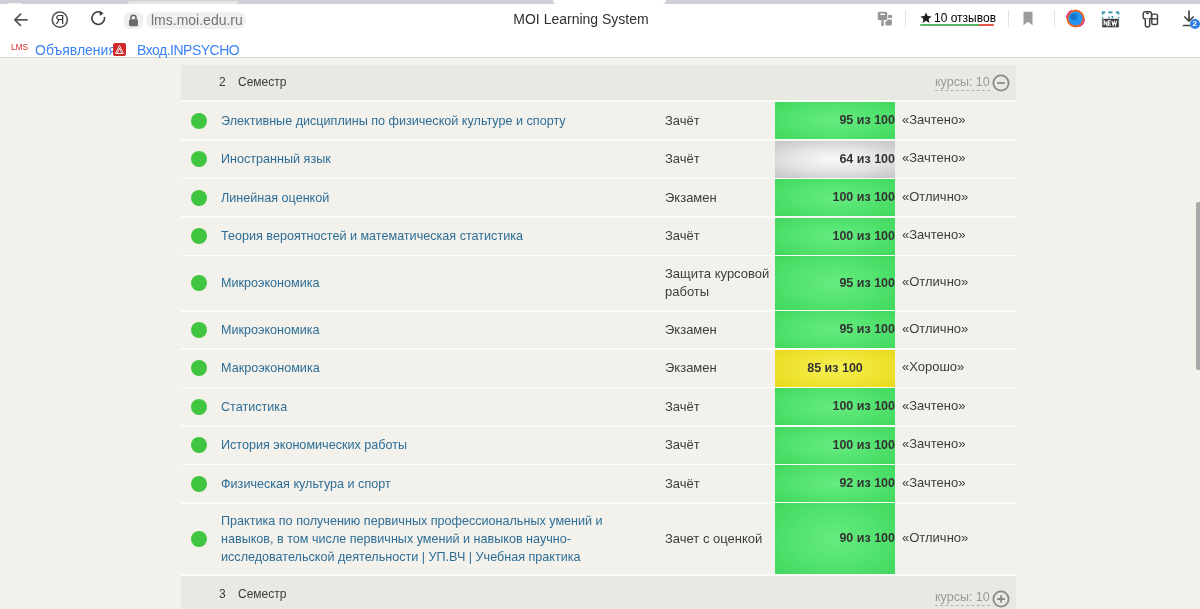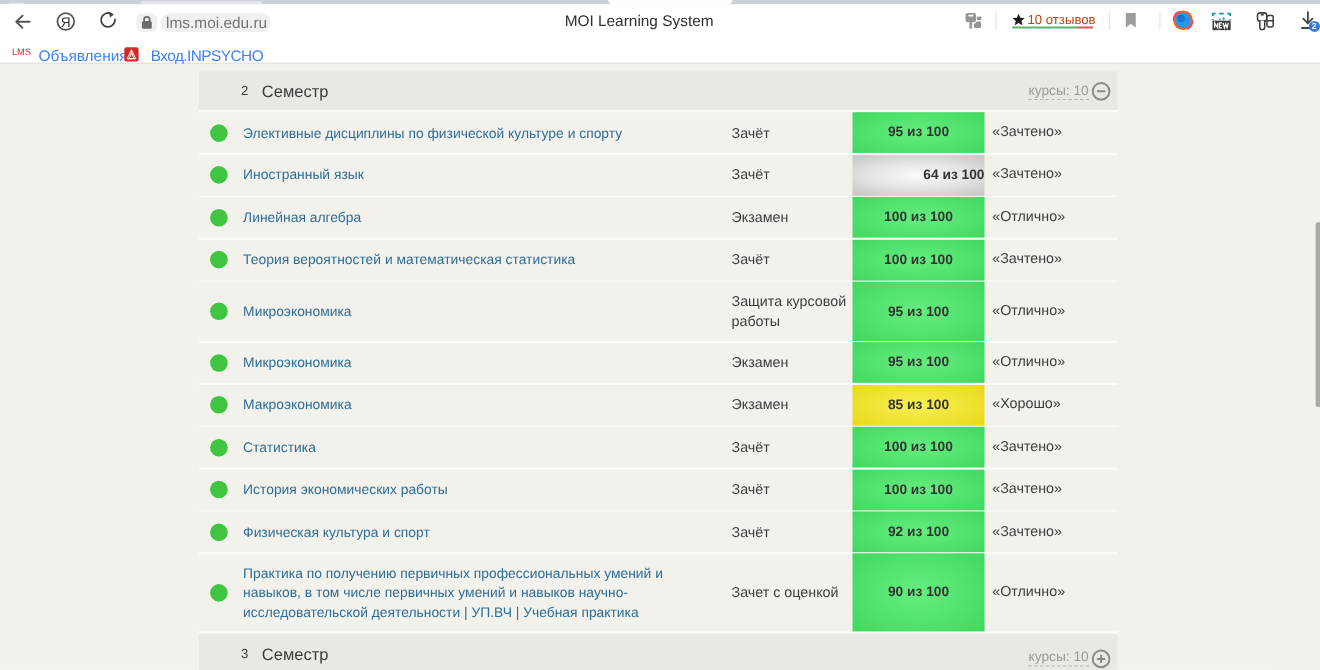--- a/index.html
+++ b/index.html
@@ -9,40 +9,40 @@
   #topstrip{left:0;top:0;width:1200px;height:4px;background:#cdd0d4;}
   #topstrip .gap{position:absolute;left:553px;top:0;width:113px;height:4px;background:#fff;border-radius:0 0 6px 6px;}
   #topstrip .pill{position:absolute;left:128px;top:1px;width:110px;height:2.5px;background:rgba(255,255,255,.45);border-radius:2px;}
   #topstrip .corner{position:absolute;left:8px;top:2.5px;width:14px;height:1.5px;background:rgba(255,255,255,.75);border-radius:5px 5px 0 0;}
   
   #toolbar{left:0;top:4px;width:1200px;height:34px;background:#fff;}
   .chip{position:absolute;background:#eef0f1;border-radius:9px;}
   #urltext{position:absolute;left:151px;top:12px;width:95px;height:31px;font-size:14px;color:#747474;line-height:17px;}
   #title{position:absolute;left:481px;top:11px;width:200px;text-align:center;font-size:14px;color:#2f2f2f;}
   .vdiv{position:absolute;width:1px;background:#e2e2e2;}
-  #revtext{position:absolute;left:934px;top:11px;font-size:12px;color:#c2410c;}
+  #revtext{position:absolute;left:934px;top:11px;font-size:12px;color:#000000;}
   #ratebar-g{position:absolute;left:920px;top:23.5px;width:59px;height:2.5px;background:#55b767;border-radius:2px 0 0 2px;}
   #ratebar-r{position:absolute;left:979px;top:23.5px;width:15px;height:2.5px;background:#e4564a;border-radius:0 2px 2px 0;}
   
   #bmbar{left:0;top:38px;width:1200px;height:18.5px;background:#fff;border-bottom:1.5px solid #dadada;}
   #lmslogo{position:absolute;left:11px;top:42px;font-size:8.5px;font-weight:normal;color:#d92b2b;letter-spacing:-.2px;}
   .bmtext{position:absolute;top:41.5px;font-size:14px;color:#3b82f6;}
   #psyicon{position:absolute;left:113px;top:42.5px;width:13px;height:13px;background:#ce2a2a;border-radius:2px;}
   
   #content{left:0;top:58px;width:1200px;height:551px;background:#f2f1ec;}
   .hdr{position:absolute;left:181px;width:835px;background:#e9e8e2;}
   .hdrnum{position:absolute;left:38px;font-size:12px;color:#3c3c3c;}
-  .hdrname{position:absolute;left:57px;font-size:15px;color:#3c3c3c;}
+  .hdrname{position:absolute;left:57px;font-size:12px;color:#3c3c3c;}
   .kursy{position:absolute;font-size:12.5px;color:#9a9a98;border-bottom:1.5px dashed #b5b5b0;padding-bottom:1px;}
   .sep{position:absolute;left:181px;width:835px;height:1.6px;background:#fbfbf8;}
   .dot{position:absolute;left:191px;width:16px;height:16px;border-radius:50%;background:#3fc53f;}
   .cname{position:absolute;left:221px;font-size:12.6px;line-height:18px;color:#2e6e96;max-width:420px;}
   .ctype{position:absolute;left:665px;font-size:13px;line-height:18px;color:#3d3d3d;width:106px;}
   .badge{position:absolute;left:775px;width:120px;text-align:center;font-size:12.5px;font-weight:bold;color:#333;}
-  .badge.green{background:radial-gradient(ellipse 88px 80% at center,#66ec80 0%,#52e26e 50%,#3ed65b 100%);}
+  .badge.green{background:radial-gradient(ellipse 88px 80% at center,#66ec80 0%,#52e26e 50%,#3ed65b 100%);text-align:right;}
   .badge.gray{background:radial-gradient(ellipse 85px 60% at center,#fafafa 0%,#e3e3e3 55%,#c9c9c9 100%);text-align:right;}
   .badge.yellow{background:radial-gradient(ellipse 82px 75% at center,#f7f055 0%,#f0e435 50%,#e9d81a 100%);}
   .grade{position:absolute;left:902px;font-size:13px;color:#3d3d3d;}
   
   #sbthumb{position:absolute;left:1196px;top:202px;width:4px;height:168px;background:#a9a9a9;border-radius:2px 0 0 2px;}
 </style>
 </head>
 <body>
   <div id="topstrip" class="abs">
     <div class="corner"></div>
@@ -184,21 +184,21 @@
   <div class="cname" style="top:111.9px;">Элективные дисциплины по физической культуре и спорту</div>
   <div class="ctype" style="top:111.9px;">Зачёт</div>
   <div class="badge green" style="top:102.4px;height:37px;line-height:37px;">95 из 100</div>
   <div class="grade" style="top:111.9px;">«Зачтено»</div>
   <div class="dot" style="top:151.3px;"></div>
   <div class="cname" style="top:150.3px;">Иностранный язык</div>
   <div class="ctype" style="top:150.3px;">Зачёт</div>
   <div class="badge gray" style="top:140.8px;height:37px;line-height:37px;">64 из 100</div>
   <div class="grade" style="top:150.3px;">«Зачтено»</div>
   <div class="dot" style="top:189.7px;"></div>
-  <div class="cname" style="top:188.7px;">Линейная алгебра</div>
+  <div class="cname" style="top:188.7px;">Линейная оценкой</div>
   <div class="ctype" style="top:188.7px;">Экзамен</div>
   <div class="badge green" style="top:179.2px;height:37px;line-height:37px;">100 из 100</div>
   <div class="grade" style="top:188.7px;">«Отлично»</div>
   <div class="dot" style="top:228.1px;"></div>
   <div class="cname" style="top:227.1px;">Теория вероятностей и математическая статистика</div>
   <div class="ctype" style="top:227.1px;">Зачёт</div>
   <div class="badge green" style="top:217.6px;height:37px;line-height:37px;">100 из 100</div>
   <div class="grade" style="top:227.1px;">«Зачтено»</div>
   <div class="dot" style="top:275.0px;"></div>
   <div class="cname" style="top:274.0px;">Микроэкономика</div>

